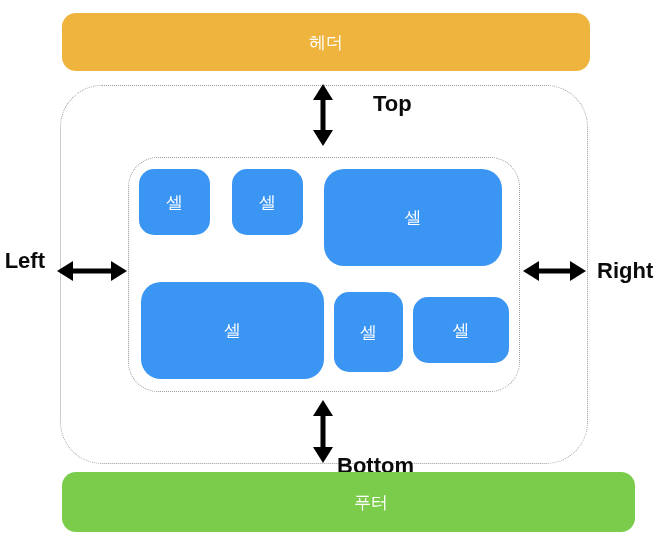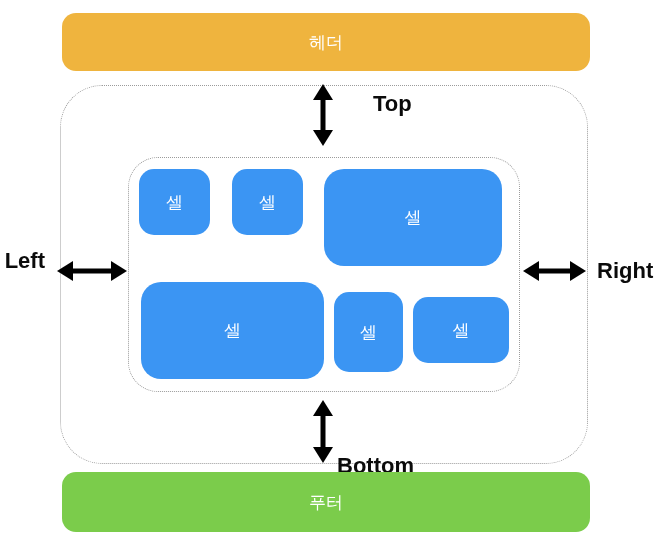--- a/index.html
+++ b/index.html
@@ -21,21 +21,21 @@
     left: 62px;
     width: 528px;
     border-radius: 14px;
     display: flex;
     align-items: center;
     justify-content: center;
     color: #ffffff;
     font-size: 17px;
   }
   .header-bar { top: 13px; height: 58px; background: #EFB43E; }
-  .footer-bar { top: 472px; height: 60px; background: #7BCC4B; }
+  .footer-bar { top: 472px; height: 60px; background: #7BCC4B; padding-left: 45px; }
 
   
   .outer-boundary {
     position: absolute;
     left: 60px; top: 85px;
     width: 528px; height: 379px;
     border: 1.5px dotted #9b9b9b;
     border-radius: 42px;
     box-sizing: border-box;
   }

